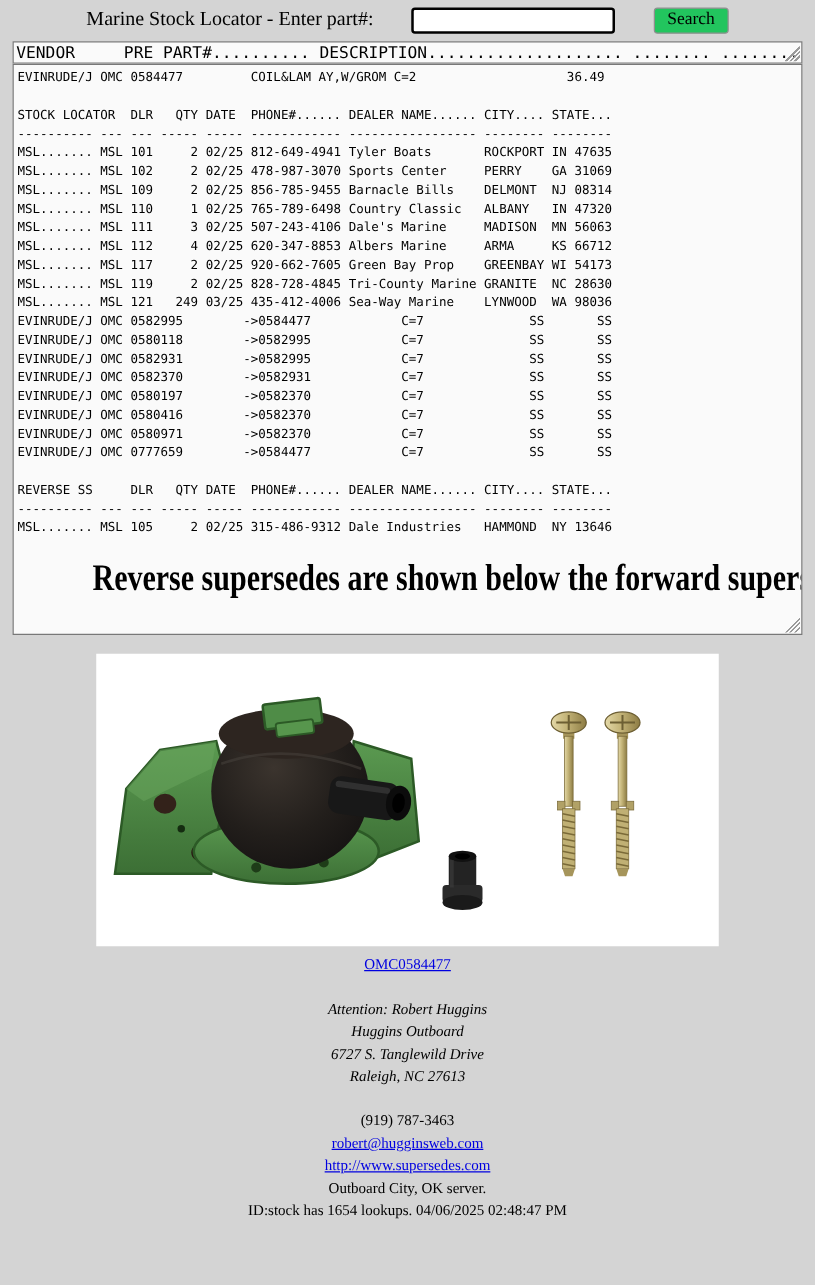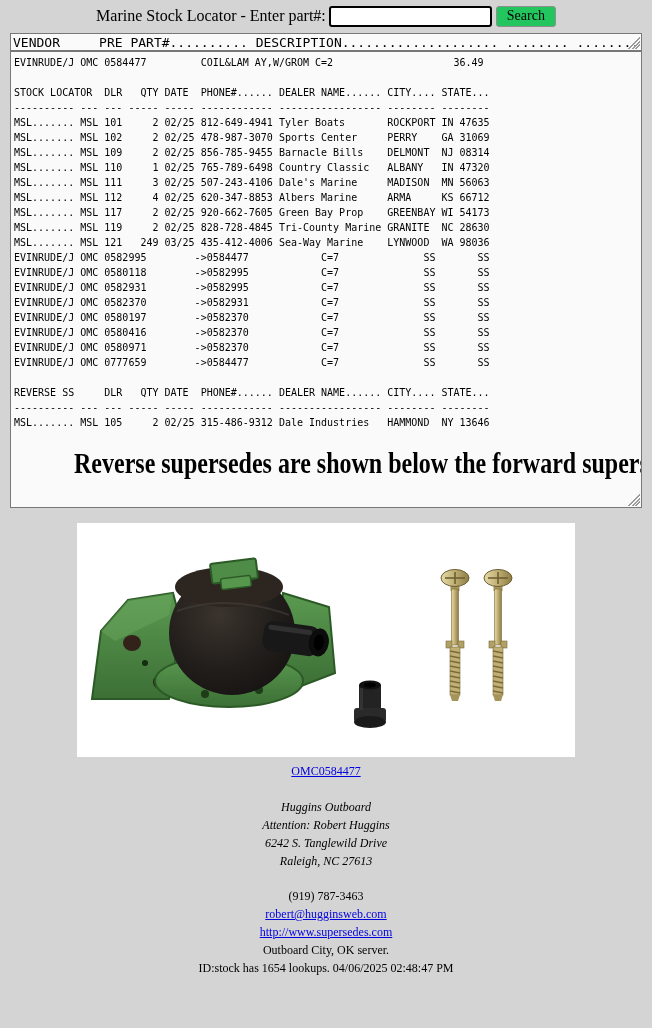--- a/index.html
+++ b/index.html
@@ -7,21 +7,21 @@
     --link:#0000e0; --text:#000000;
     --part_green:#4f8c47; --part_green_dark:#2c5a26; --part_dark:#1d1b19; --part_brass:#c3b377;
   }
   *{box-sizing:border-box;}
   html,body{margin:0;padding:0;}
   body{
     width:652px;height:1028px;background:var(--page_bg);color:var(--text);
     font-family:"Liberation Serif",serif;overflow:hidden;
   }
   
-  .topbar{display:flex;justify-content:center;align-items:center;padding-top:1px;height:31px;}
+  .topbar{display:flex;justify-content:center;align-items:center;padding-top:1px;height:31px;gap:27px;}
   .title{font-size:16px;margin-right:3px;white-space:nowrap;}
   .part-input{
     width:163px;height:21px;border:2px solid #000;border-radius:3px;background:#fff;
     padding:1px 4px;font:13px "Liberation Sans",sans-serif;margin-right:4px;
   }
   .search-btn{
     font:14px "Liberation Serif",serif;color:#000;background:#22c55e;
     border:1px solid #8f8f8f;border-radius:3px;height:21px;padding:0 10px;line-height:18px;
   }
   
@@ -222,23 +222,23 @@
         </g>
       </g>
     </svg>
   </div>
 
   <div class="centercol">
     <div class="part-link-row">
       <a href="#">OMC0584477</a>
     </div>
     <div class="address">
+      <div>Attention: Robert Huggins</div>
       <div>Huggins Outboard</div>
-      <div>Attention: Robert Huggins</div>
-      <div>6242 S. Tanglewild Drive</div>
+      <div>6727 S. Tanglewild Drive</div>
       <div>Raleigh, NC 27613</div>
     </div>
     <div class="contact2">
       <div>(919) 787-3463</div>
       <div><a href="#">robert@hugginsweb.com</a></div>
       <div><a href="#">http://www.supersedes.com</a></div>
       <div>Outboard City, OK server.</div>
       <div>ID:stock has 1654 lookups. 04/06/2025 02:48:47 PM</div>
     </div>
   </div>

